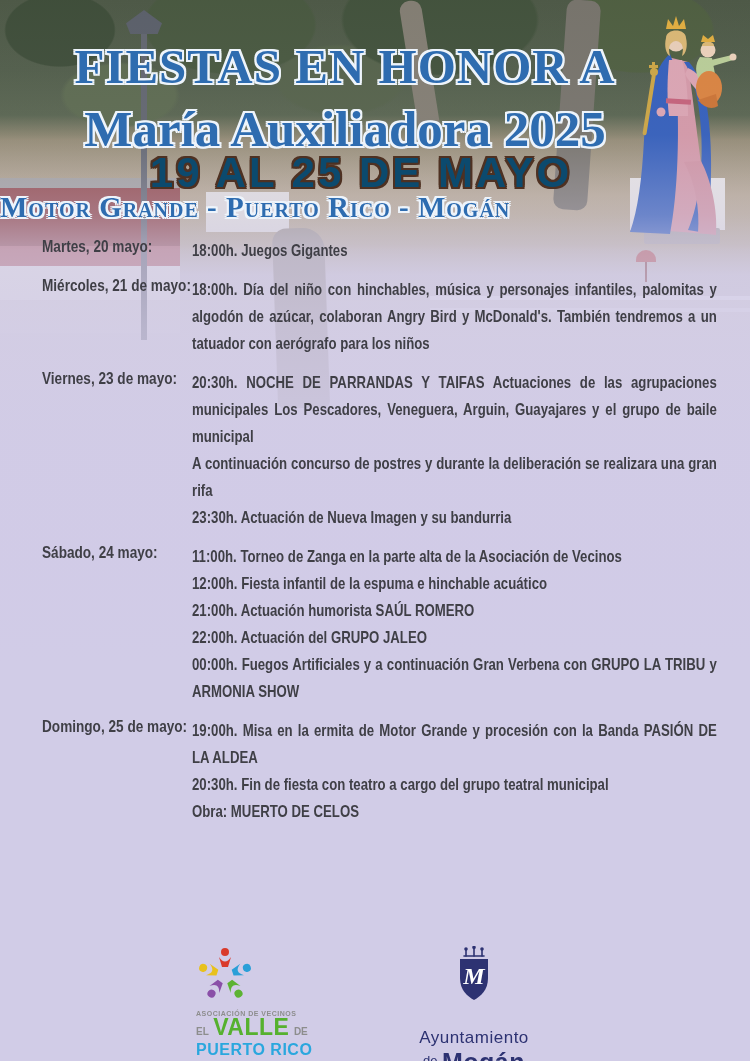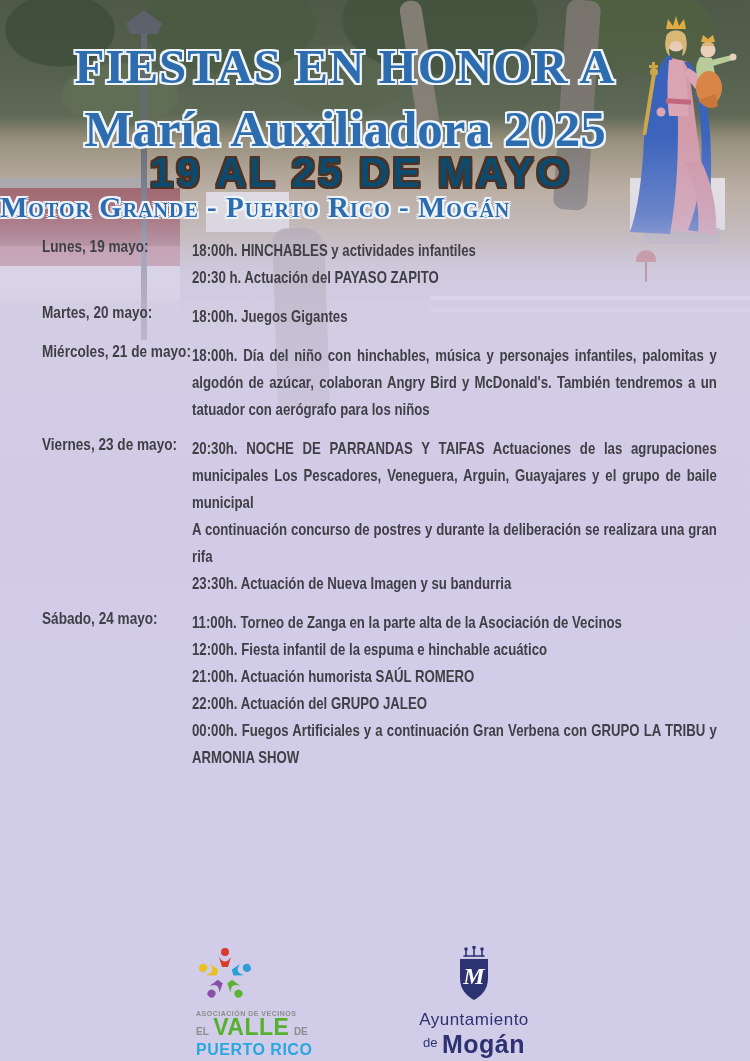--- a/index.html
+++ b/index.html
@@ -76,21 +76,21 @@
   
   .logos{position:absolute;left:0;top:946px;width:750px;display:flex;justify-content:center;
     align-items:flex-start;gap:48px;}
   .valle{width:150px;text-align:left;}
   .valle .cap{font-size:7px;font-weight:bold;color:#8d8d8d;letter-spacing:.5px;margin-top:2px;}
   .valle .mid{line-height:20px;}
   .valle .sm{font-size:10px;font-weight:bold;color:#8d8d8d;}
   .valle .big{font-size:23px;font-weight:bold;color:#56b12f;letter-spacing:.5px;}
   .valle .pr{font-size:16px;font-weight:bold;color:#2aa7de;letter-spacing:.5px;line-height:16px;}
   .mogan{width:160px;text-align:center;color:#2d3272;}
-  .mogan .ayto{font-size:17px;margin-top:4px;letter-spacing:.5px;}
+  .mogan .ayto{font-size:17px;margin-top:22px;letter-spacing:.5px;}
   .mogan .de{font-size:13px;vertical-align:6px;}
   .mogan .mg{font-size:25px;font-weight:bold;letter-spacing:.5px;text-align:right;}
 </style>
 </head>
 <body>
 
 <div class="poster">
 
   <div class="photo">
     <div class="canopy"></div>
@@ -137,27 +137,20 @@
 
   <header class="header">
     <h1 class="t1">FIESTAS EN HONOR A</h1>
     <h1 class="t2">María Auxiliadora 2025</h1>
     <div class="date">19 AL 25 DE MAYO</div>
     <div class="loc">Motor Grande - Puerto Rico - Mogán</div>
   </header>
 
   <main class="schedule" id="schedule">
       <div class="sch-row">
-        <div class="day">Lunes, 19 mayo:</div>
-        <div class="events">
-          <p class="event">18:00h. HINCHABLES y actividades infantiles</p>
-          <p class="event">20:30 h. Actuación del PAYASO ZAPITO</p>
-        </div>
-      </div>
-      <div class="sch-row">
         <div class="day">Martes, 20 mayo:</div>
         <div class="events">
           <p class="event">18:00h. Juegos Gigantes</p>
         </div>
       </div>
       <div class="sch-row">
         <div class="day">Miércoles, 21 de mayo:</div>
         <div class="events">
           <p class="event">18:00h. Día del niño con hinchables, música y personajes infantiles, palomitas y algodón de azúcar, colaboran Angry Bird y McDonald's. También tendremos a un tatuador con aerógrafo para los niños</p>
         </div>
@@ -171,20 +164,28 @@
         </div>
       </div>
       <div class="sch-row">
         <div class="day">Sábado, 24 mayo:</div>
         <div class="events">
           <p class="event">11:00h. Torneo de Zanga en la parte alta de la Asociación de Vecinos</p>
           <p class="event">12:00h. Fiesta infantil de la espuma e hinchable acuático</p>
           <p class="event">21:00h. Actuación humorista SAÚL ROMERO</p>
           <p class="event">22:00h. Actuación del GRUPO JALEO</p>
           <p class="event">00:00h. Fuegos Artificiales y a continuación Gran Verbena con GRUPO LA TRIBU y ARMONIA SHOW</p>
+        </div>
+      </div>
+      <div class="sch-row">
+        <div class="day">Domingo, 25 de mayo:</div>
+        <div class="events">
+          <p class="event">19:00h. Misa en la ermita de Motor Grande y procesión con la Banda PASIÓN DE LA ALDEA</p>
+          <p class="event">20:30h. Fin de fiesta con teatro a cargo del grupo teatral municipal</p>
+          <p class="event">Obra: MUERTO DE CELOS</p>
         </div>
       </div>
     </main>
 
   <footer class="logos">
     <div class="valle">
       <svg width="58" height="58" viewBox="0 0 58 58" aria-hidden="true">
         <g transform="translate(29,29)">
           <g fill="#d93a2b">
               <circle cx="0" cy="-23" r="4"></circle>

